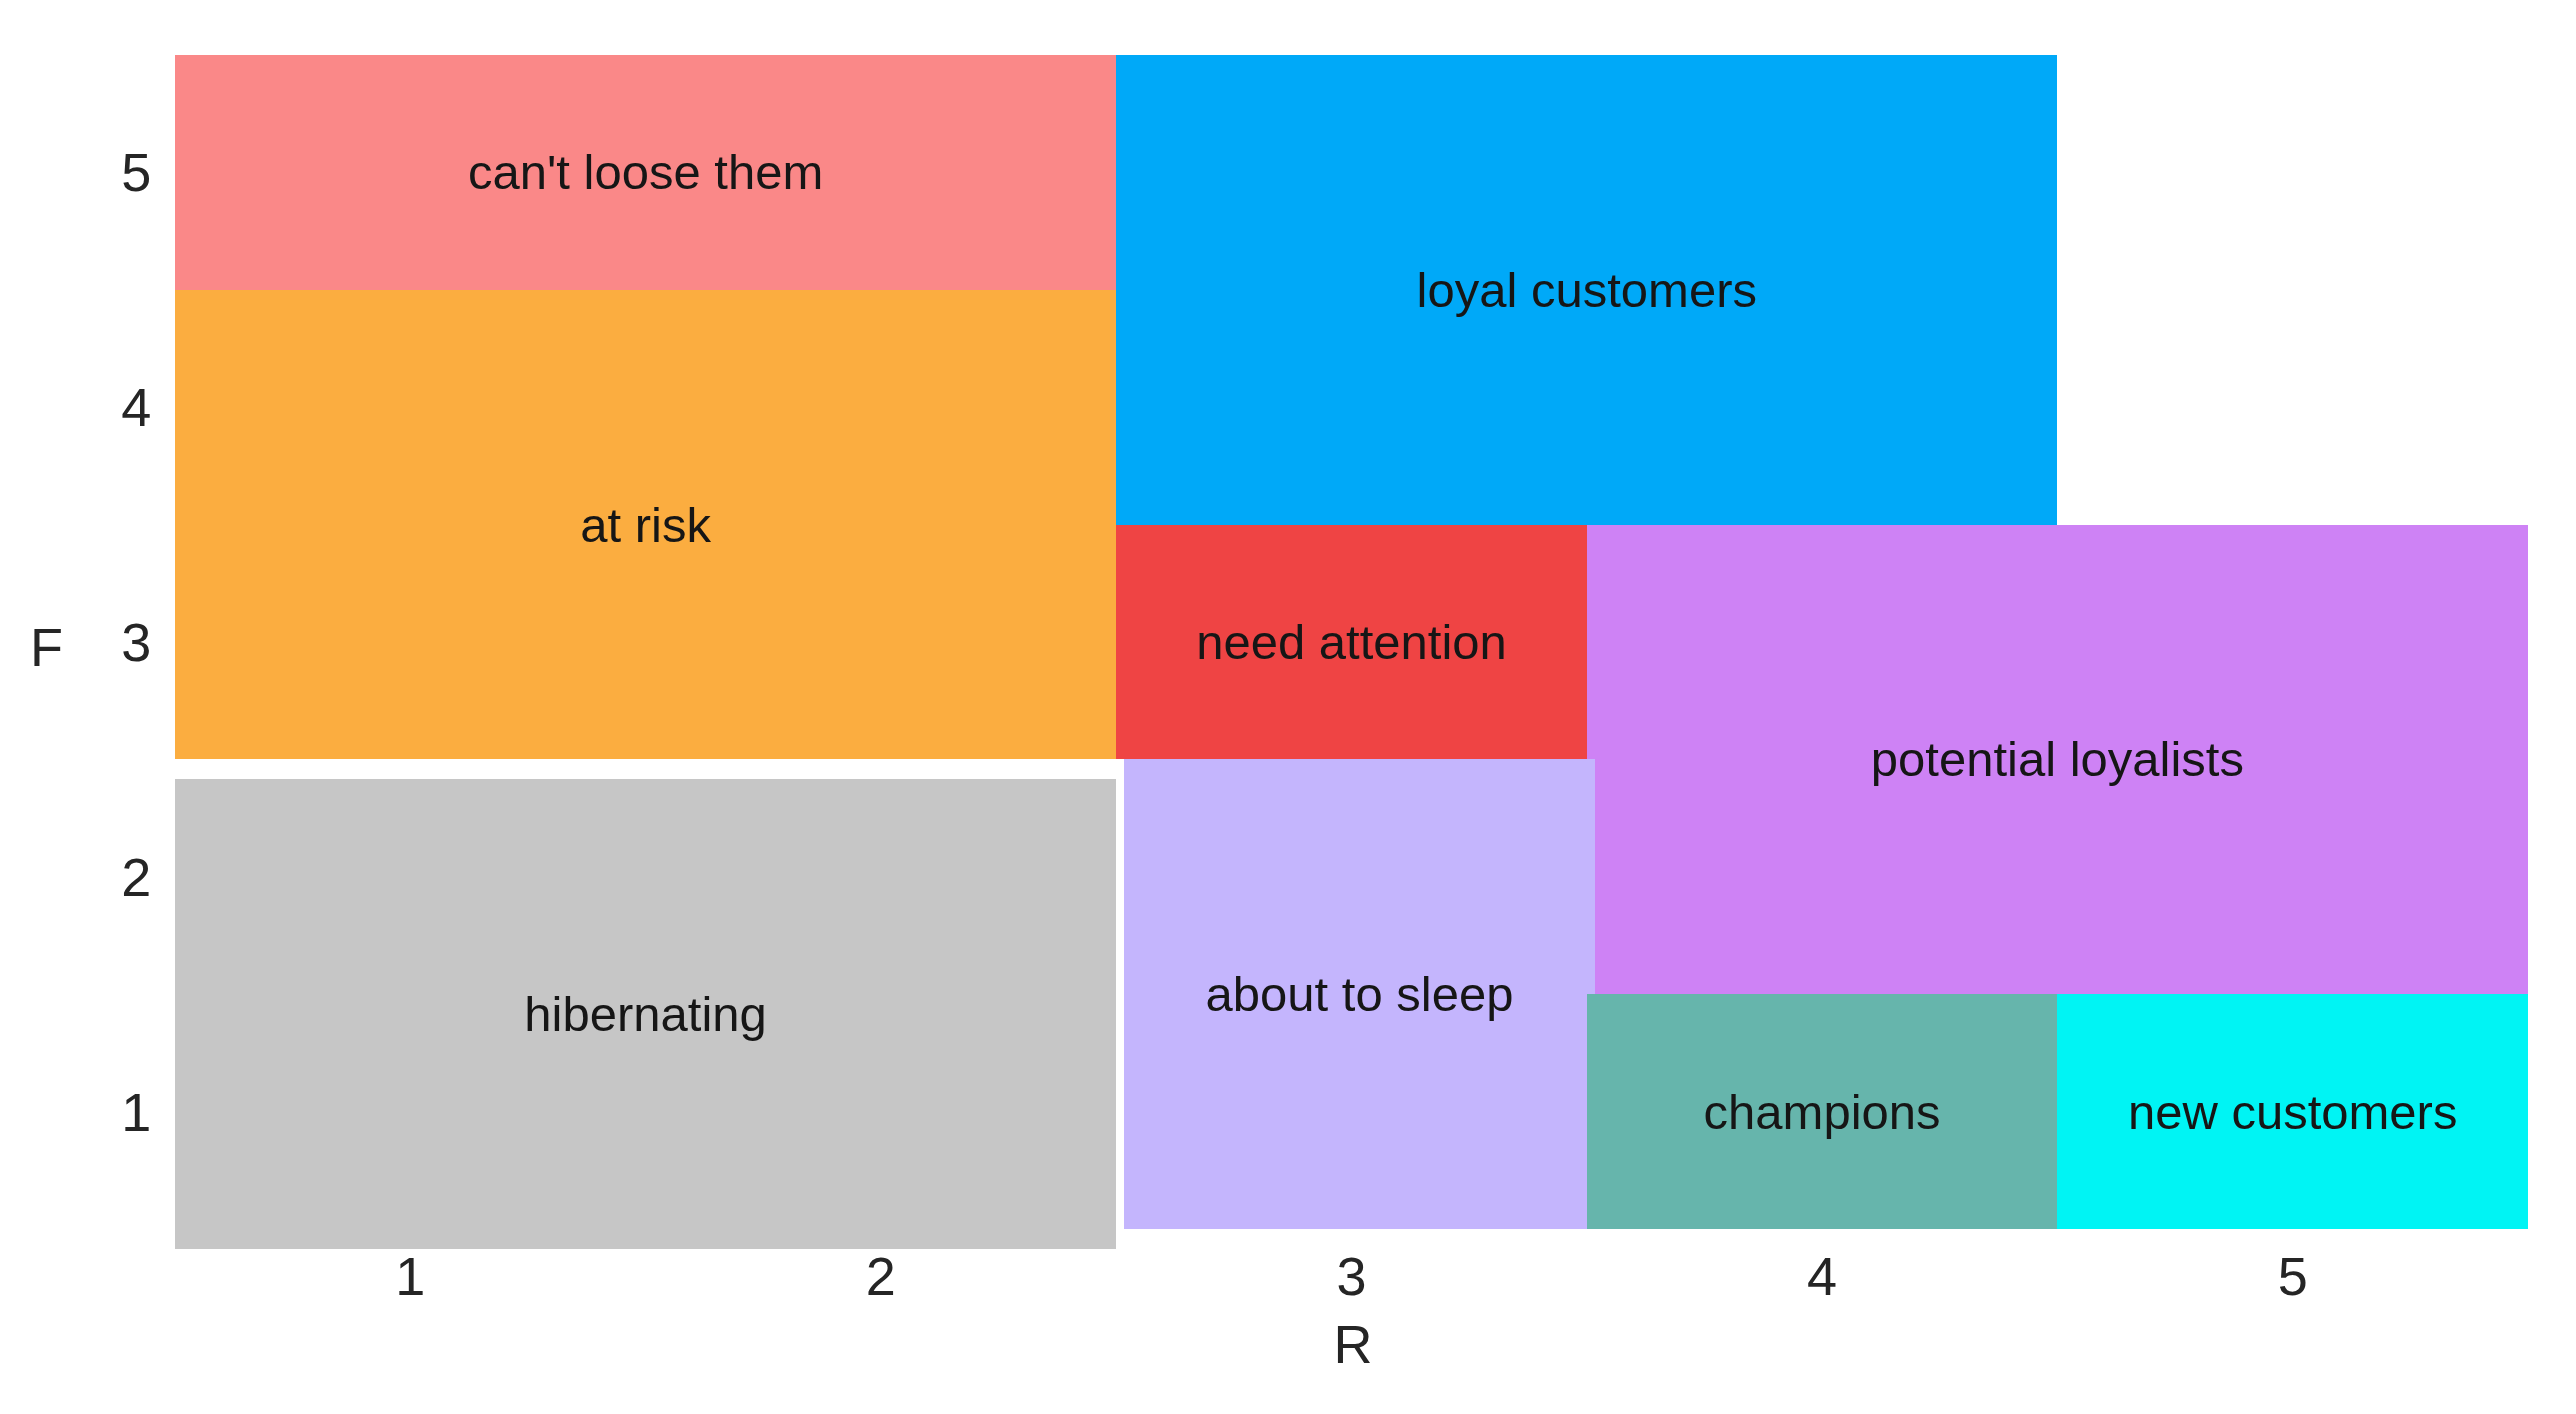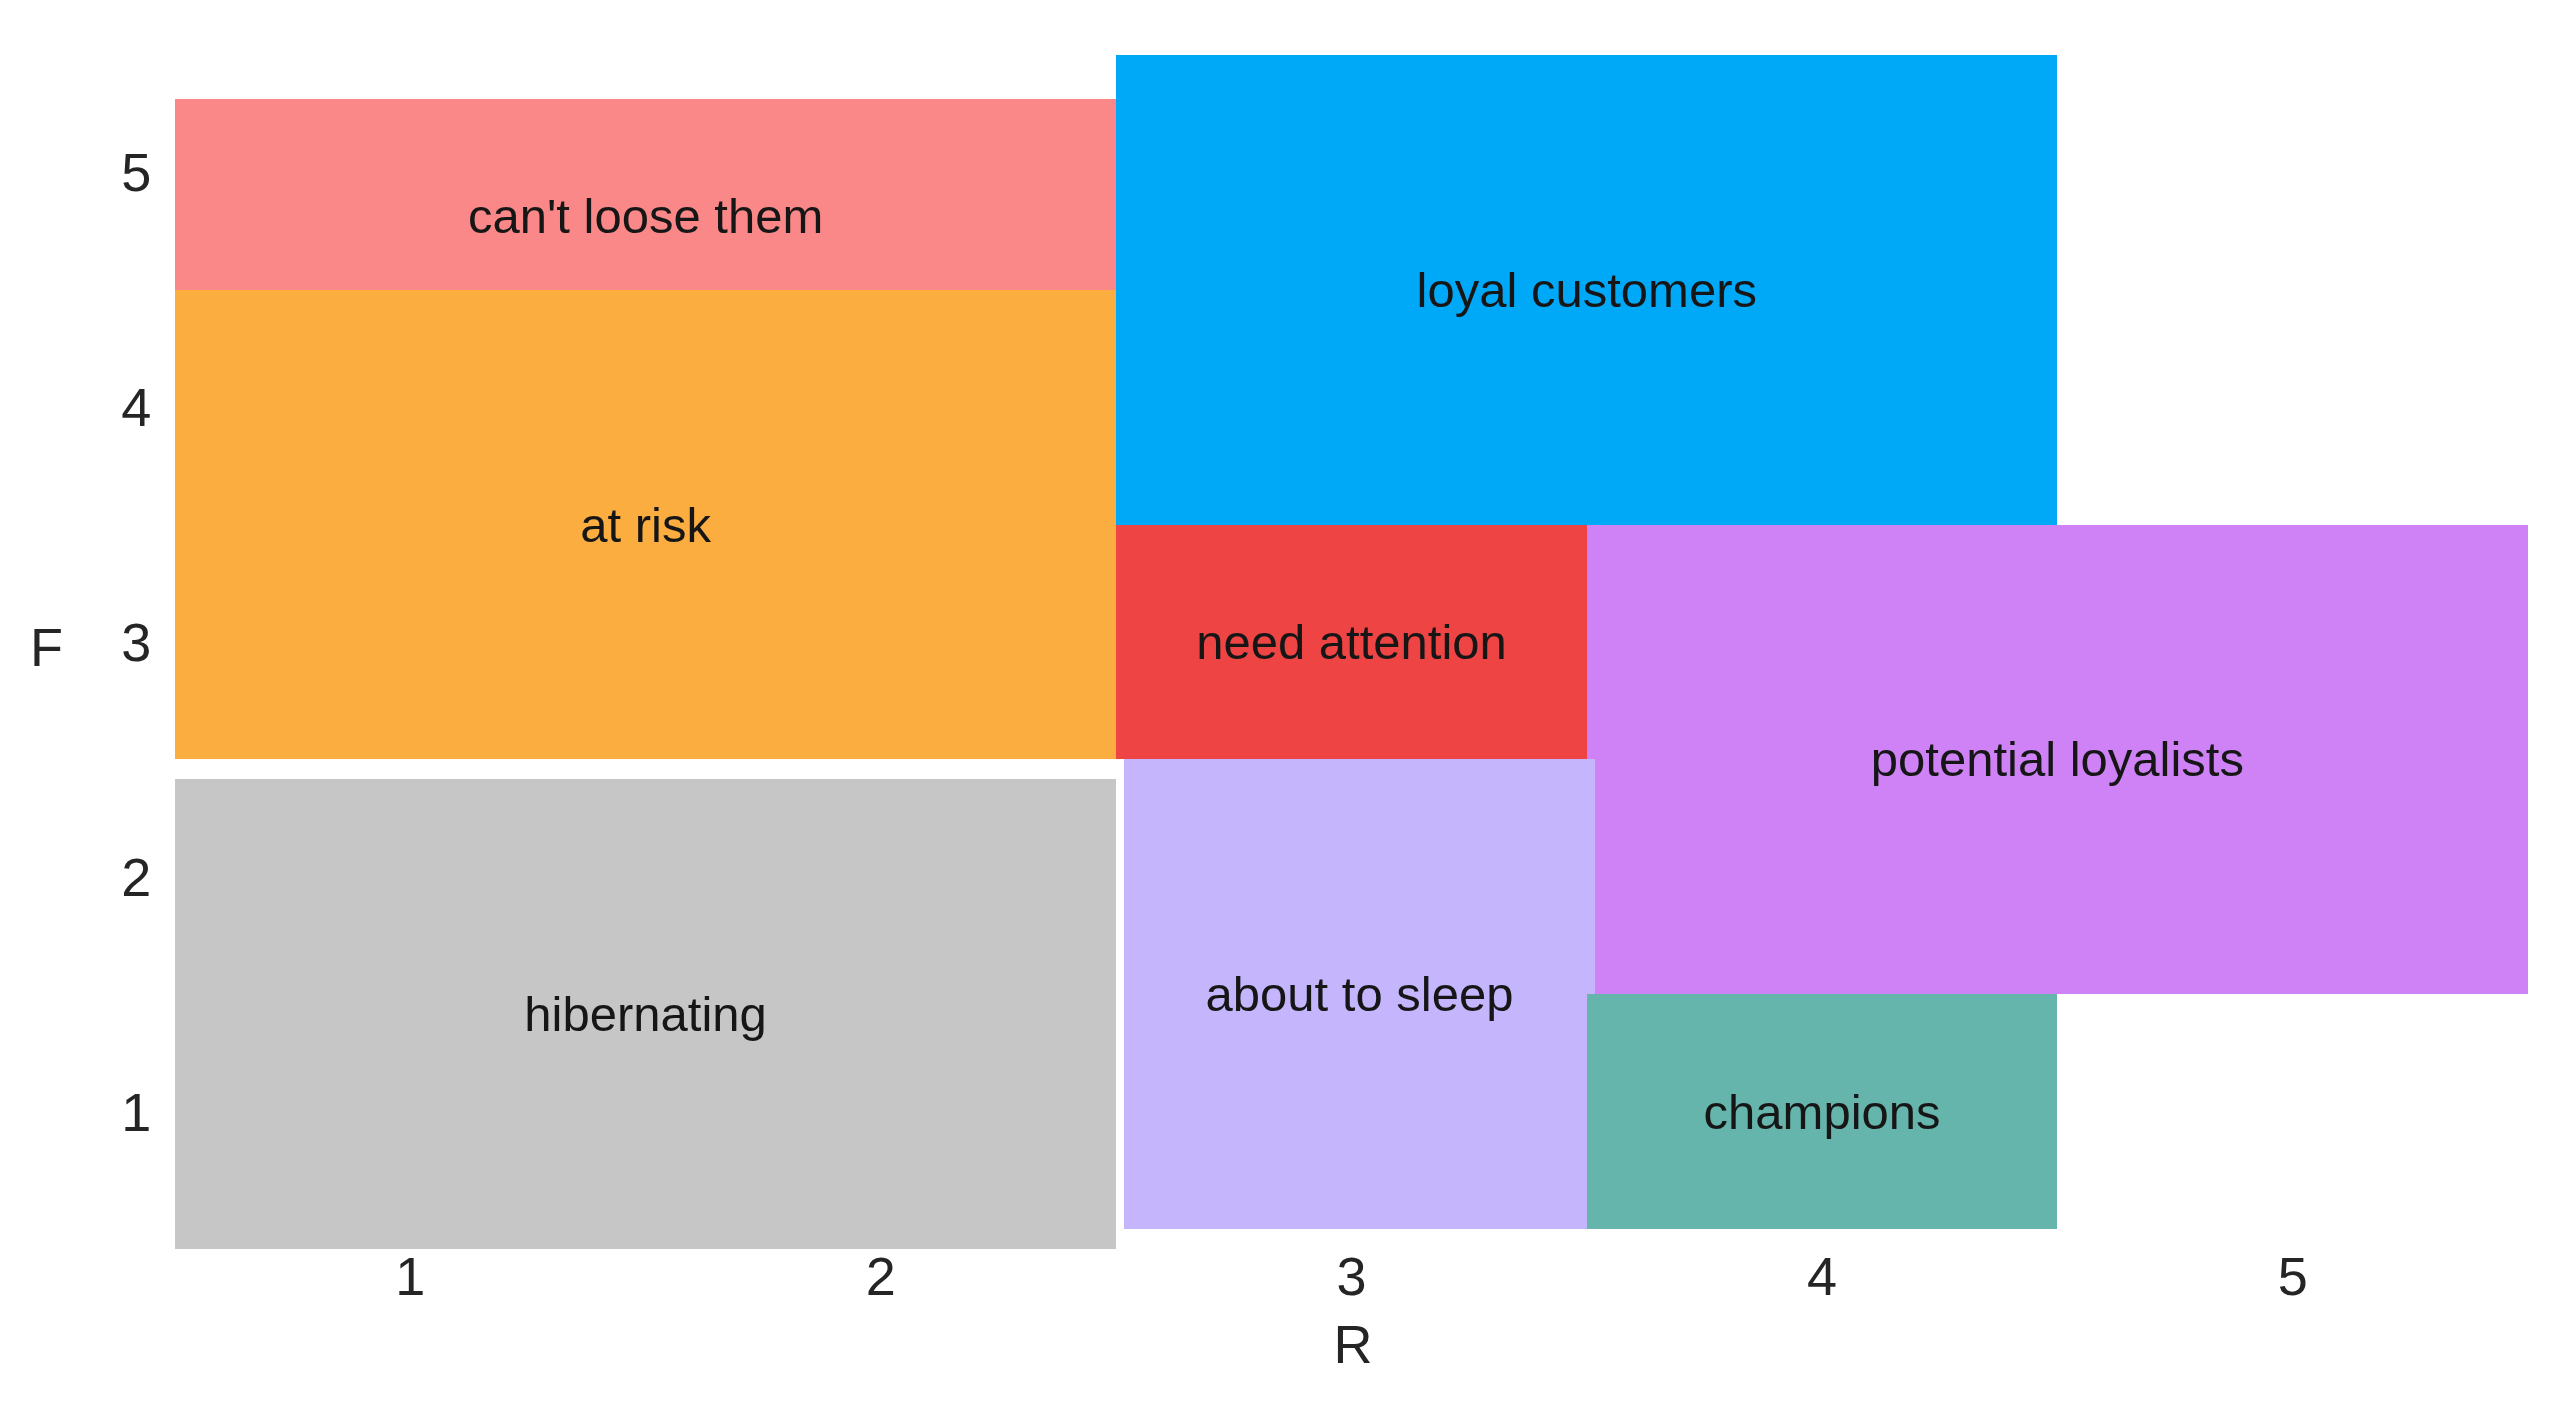--- a/index.html
+++ b/index.html
@@ -14,21 +14,21 @@
   .xticks span { position:absolute; top:15.7px; transform:translateX(-50%); font-size:54px; color:#252525; }
   .ylabel { position:absolute; left:30px; top:647px; transform:translateY(-50%); font-size:54px; color:#252525; }
   .xlabel { position:absolute; left:1353px; top:1313px; transform:translateX(-50%); font-size:54px; color:#252525; }
 </style>
 </head>
 <body>
 
 <div class="canvas">
 
   <div class="plot">
-    <div class="segment" style="left: 0%; width: 40%; top: 0%; height: 20%; background: rgb(250, 136, 136); margin-top: 44px;">
+    <div class="segment" style="left: 0%; width: 40%; top: 0%; height: 20%; background: rgb(250, 136, 136);">
       <span class="seg-label">can't loose them</span>
     </div>
     <div class="segment" style="left: 0%; width: 40%; top: 20%; height: 40%; background: rgb(251, 173, 64);">
       <span class="seg-label">at risk</span>
     </div>
     <div class="segment" style="left: 0%; width: 40%; top: 60%; height: 40%; background: rgb(198, 198, 198); margin-top: 20px;">
       <span class="seg-label">hibernating</span>
     </div>
     <div class="segment" style="left: 40%; width: 40%; top: 0%; height: 40%; background: rgb(0, 169, 248);">
       <span class="seg-label">loyal customers</span>
@@ -37,20 +37,23 @@
       <span class="seg-label">need attention</span>
     </div>
     <div class="segment" style="left: 60%; width: 40%; top: 40%; height: 40%; background: rgb(206, 130, 245); align-items: center;">
       <span class="seg-label">potential loyalists</span>
     </div>
     <div class="segment" style="left: 40%; width: 20%; top: 60%; height: 40%; background: #c4b5fd; margin-left: 8px;">
       <span class="seg-label">about to sleep</span>
     </div>
     <div class="segment" style="left: 60%; width: 20%; top: 80%; height: 20%; background: rgb(102, 181, 172);">
       <span class="seg-label">champions</span>
+    </div>
+    <div class="segment" style="left: 80%; width: 20%; top: 80%; height: 20%; background: rgb(0, 244, 244);">
+      <span class="seg-label">new customers</span>
     </div>
   </div>
 
   <div class="yticks">
     <span class="ytick" style="top: 10%;">5</span>
     <span class="ytick" style="top: 30%;">4</span>
     <span class="ytick" style="top: 50%;">3</span>
     <span class="ytick" style="top: 70%;">2</span>
     <span class="ytick" style="top: 90%;">1</span>
   </div>

